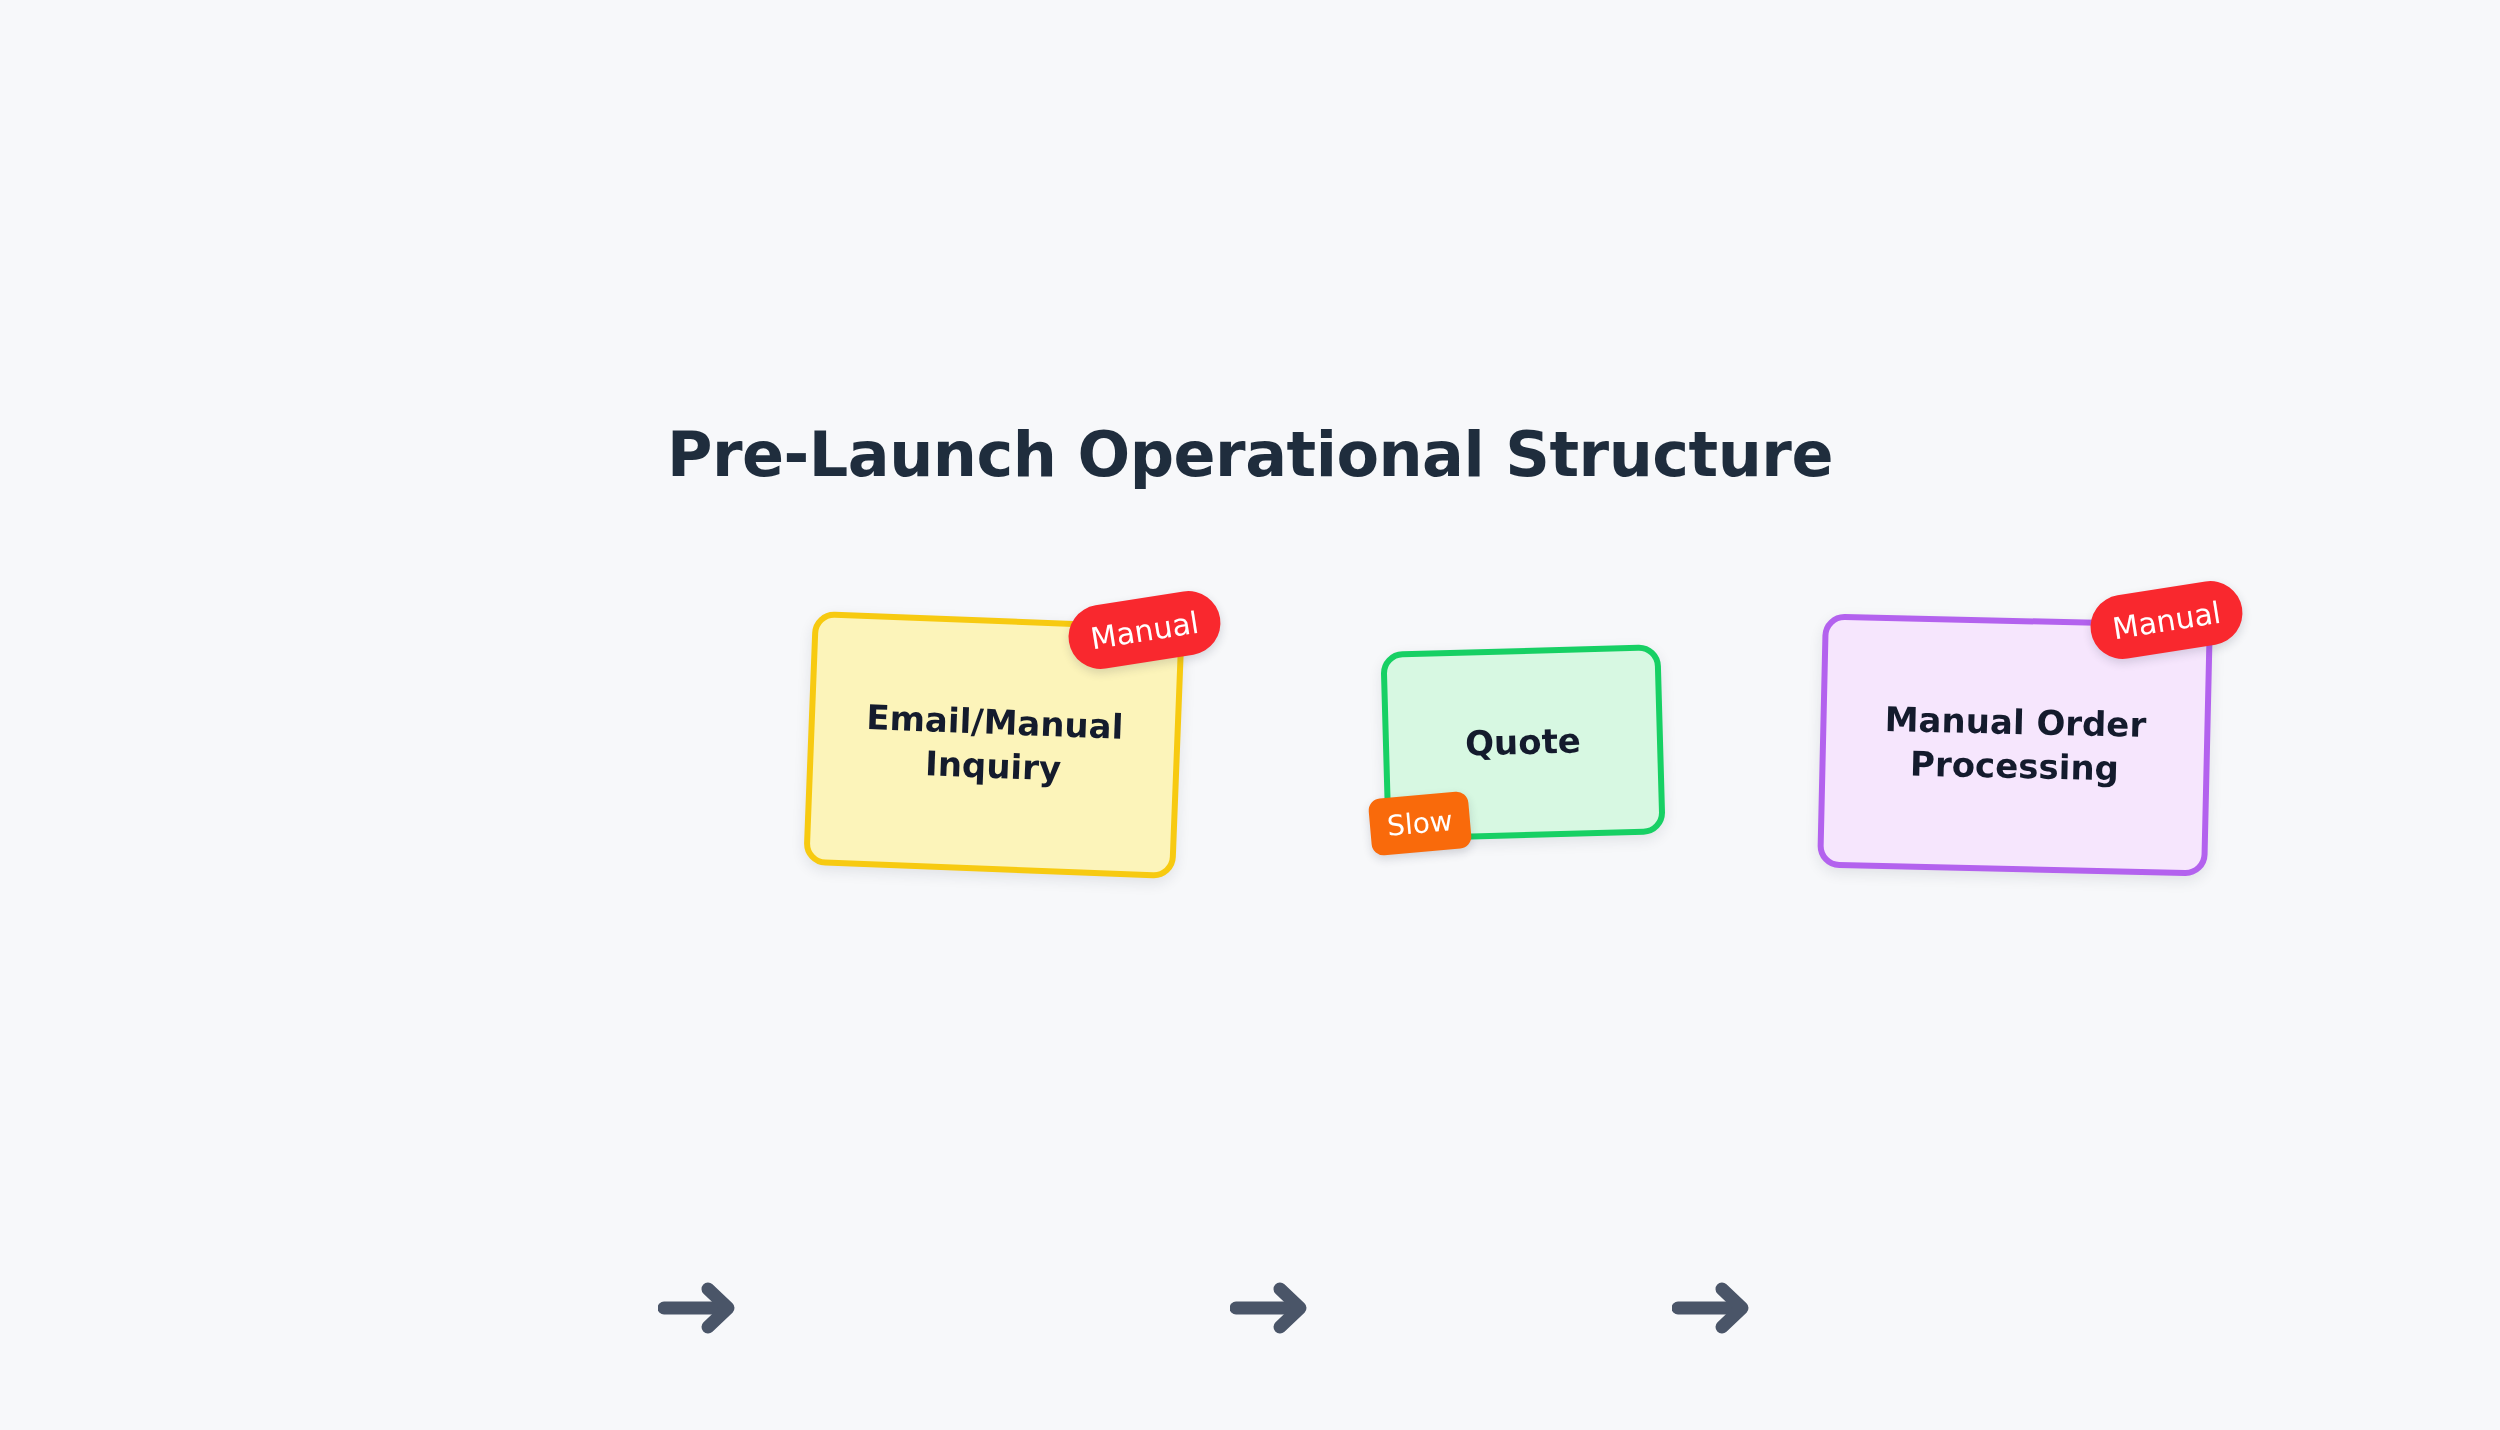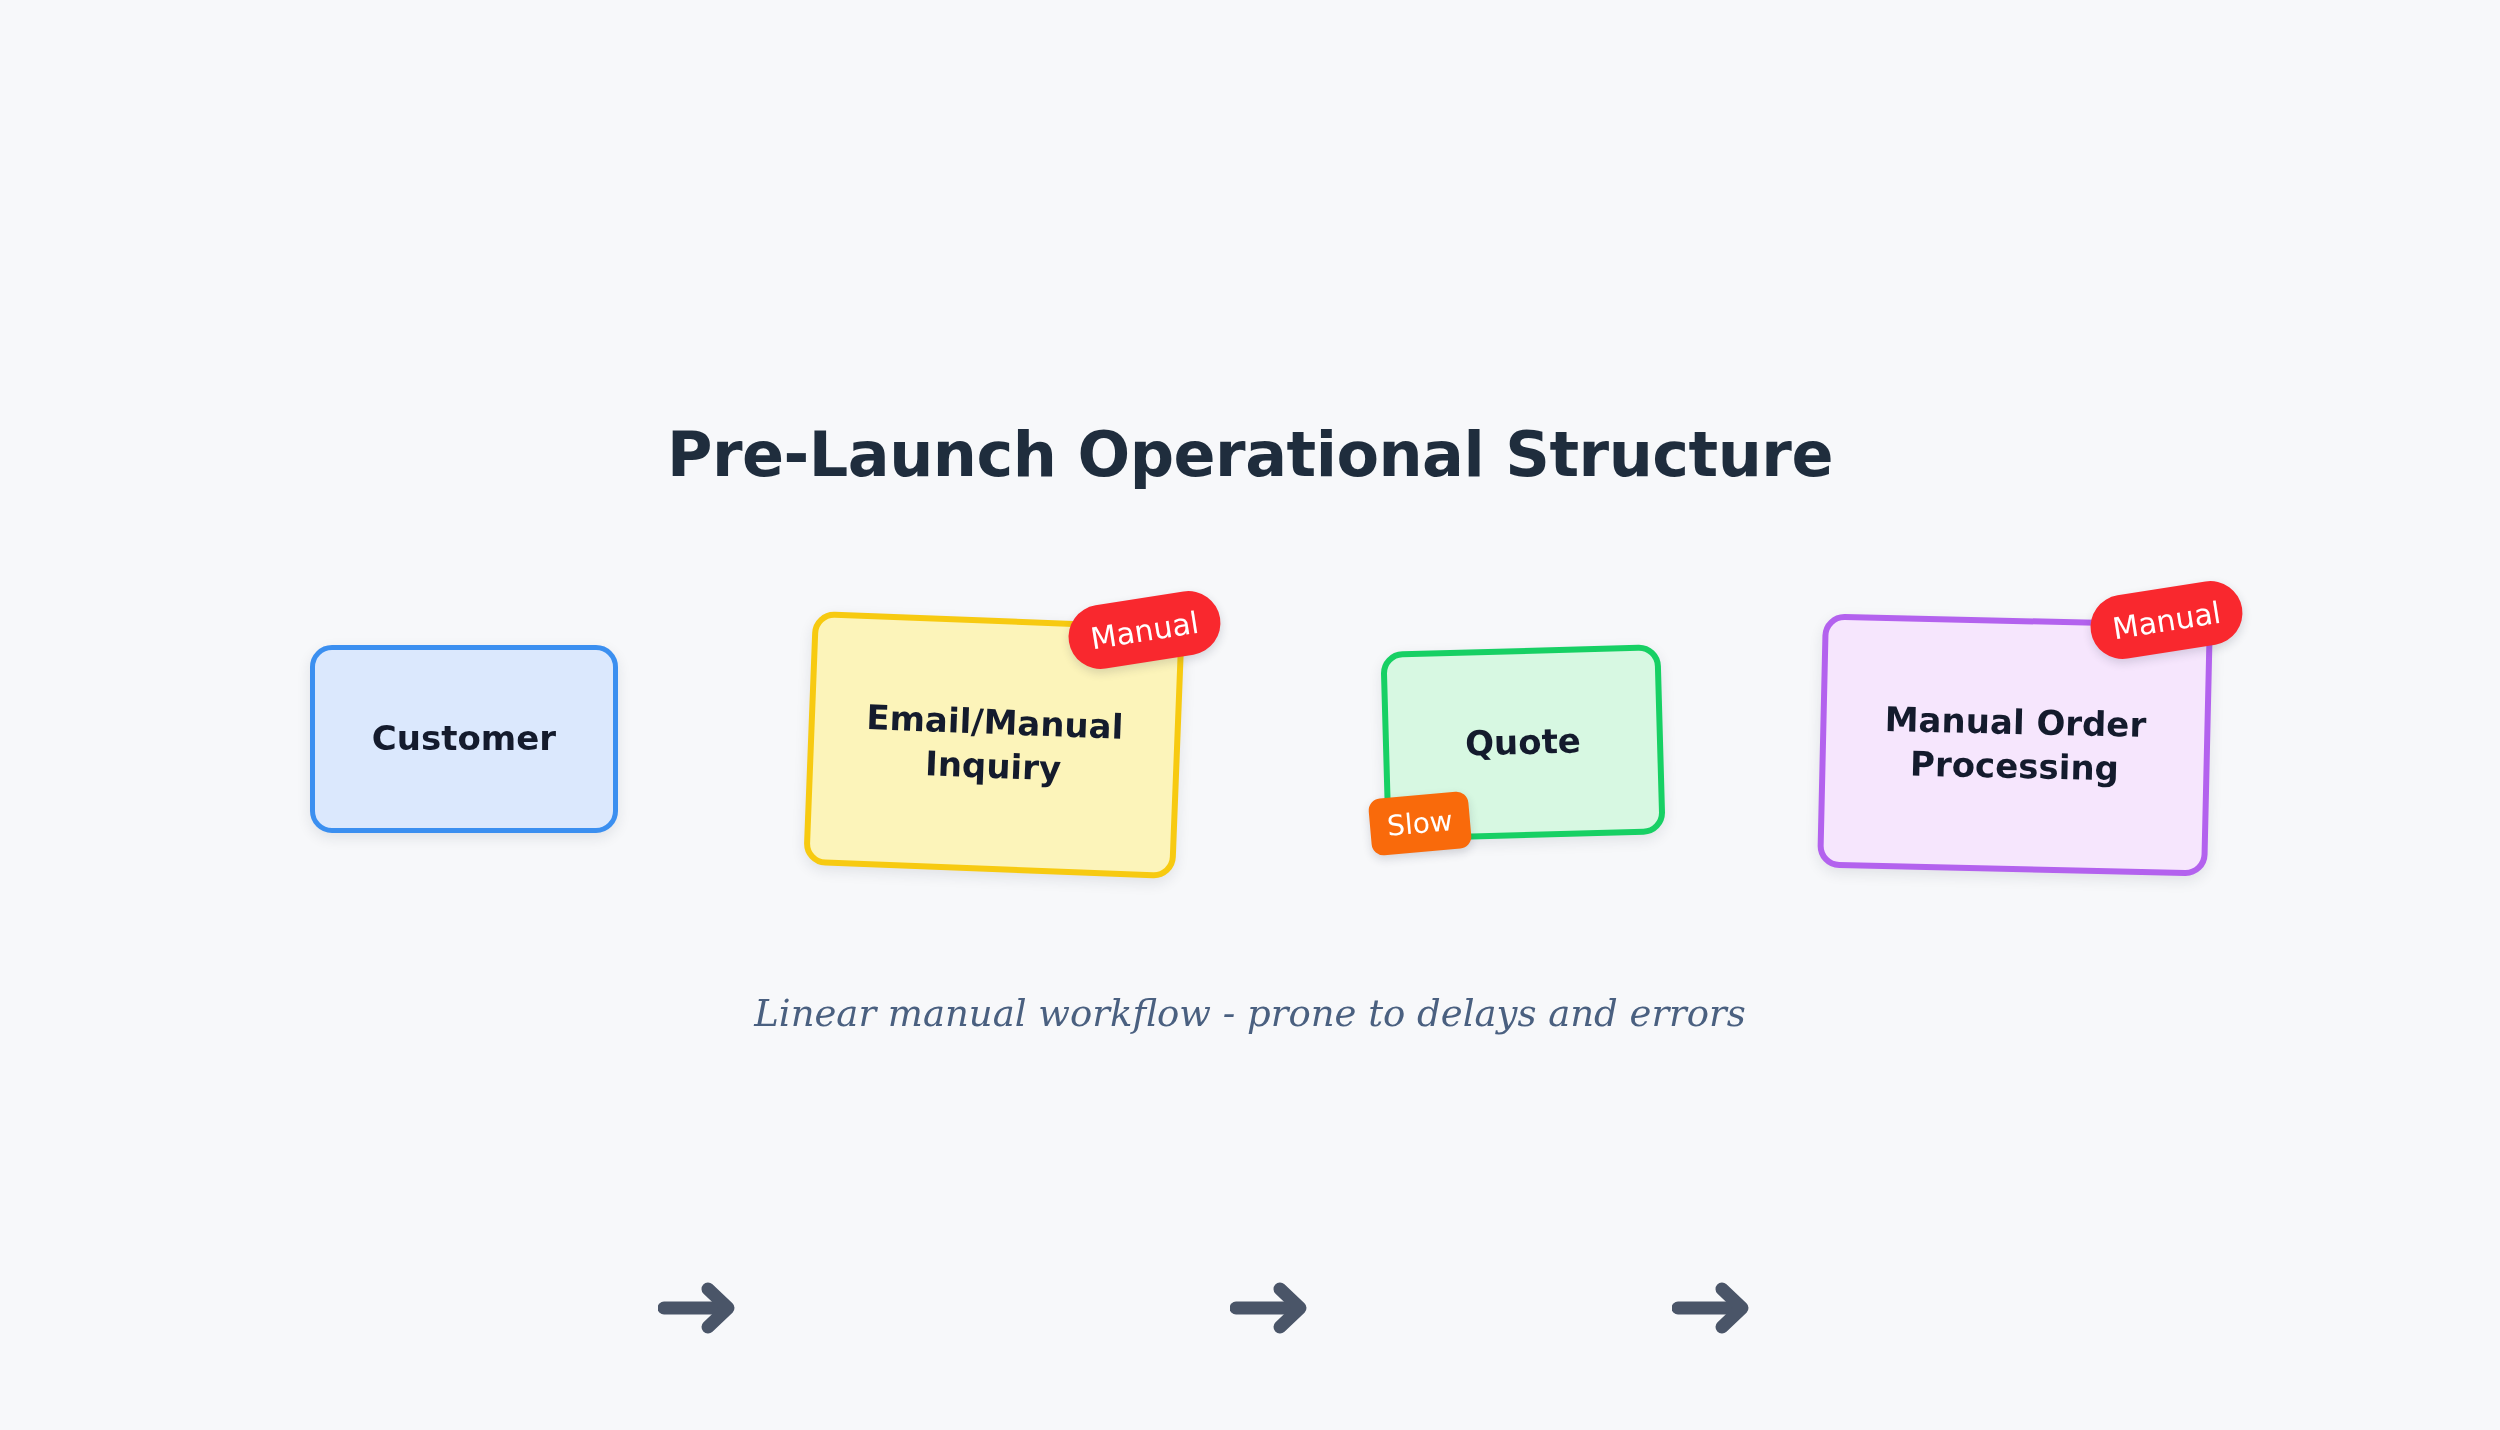--- a/index.html
+++ b/index.html
@@ -176,23 +176,20 @@
 </style>
 </head>
 <body>
 
 <div id="canvas">
 
   <div id="diagram-title">Pre-Launch Operational Structure</div>
 
   <div id="flow-row">
 
-    <div class="node" id="node-customer">
-      <span class="node-label">Customer</span>
-    </div>
 
     <span class="arrow" id="arrow-1">
       <svg width="84" height="60" viewBox="0 0 84 60" xmlns="http://www.w3.org/2000/svg">
         <line x1="6" y1="30" x2="60" y2="30" stroke="#4a5568" stroke-width="13" stroke-linecap="round"></line>
         <polyline points="50,11 70,30 50,49" fill="none" stroke="#4a5568" stroke-width="13" stroke-linecap="round" stroke-linejoin="round"></polyline>
       </svg>
     </span>
 
     <div class="node" id="node-inquiry">
       <span class="node-label">Email/Manual Inquiry</span>
@@ -221,15 +218,14 @@
     </div>
 
   </div>
 
   <div class="badge badge-manual" id="badge-inquiry-manual">Manual</div>
 
   <div class="badge badge-slow" id="badge-quote-slow">Slow</div>
 
   <div class="badge badge-manual" id="badge-processing-manual">Manual</div>
 
-  <div id="diagram-caption">Linear manual workflow - prone to delays and errors</div>
 
 </div>
 
 </body></html>

